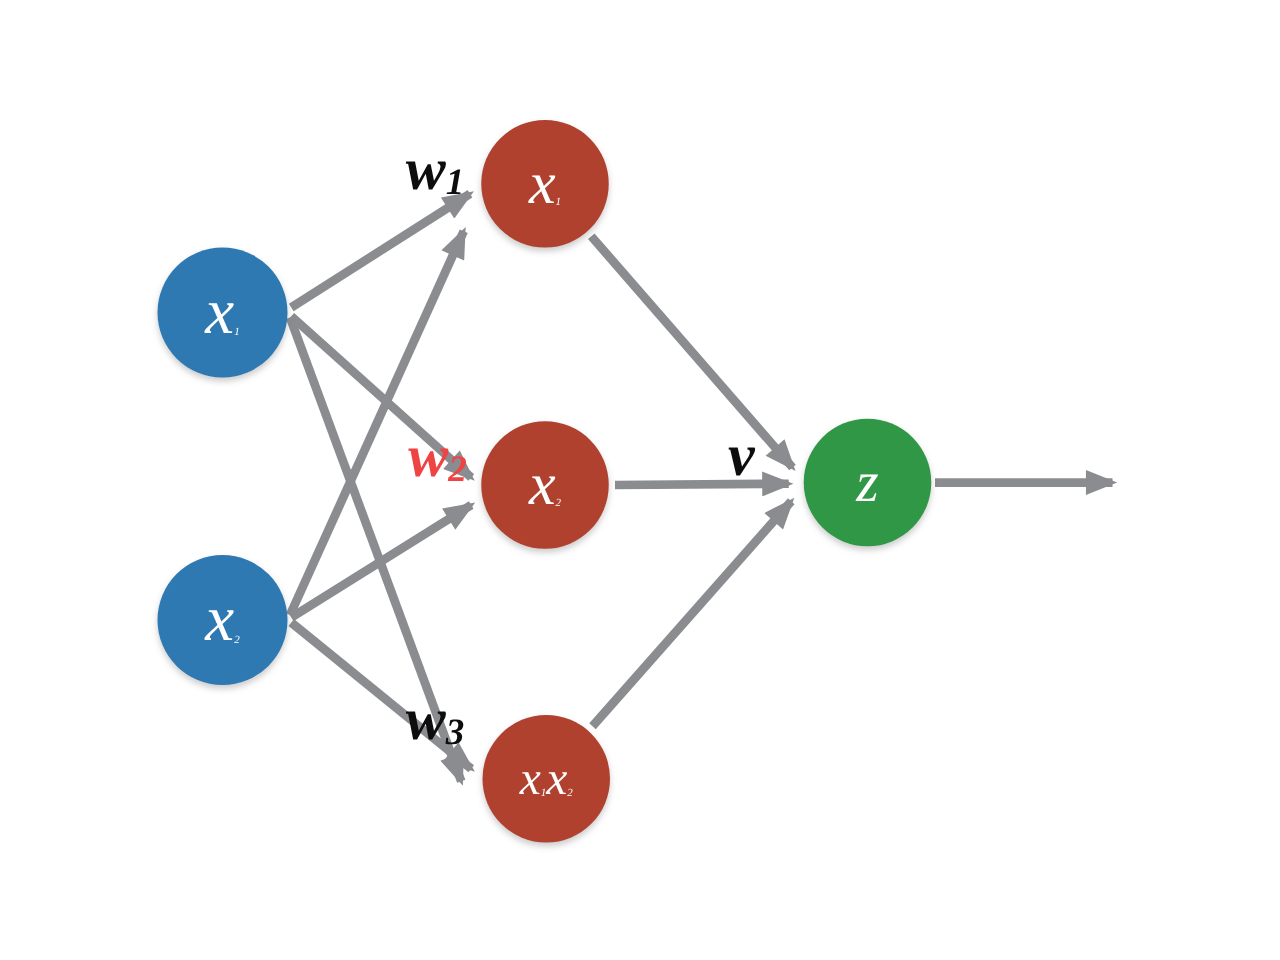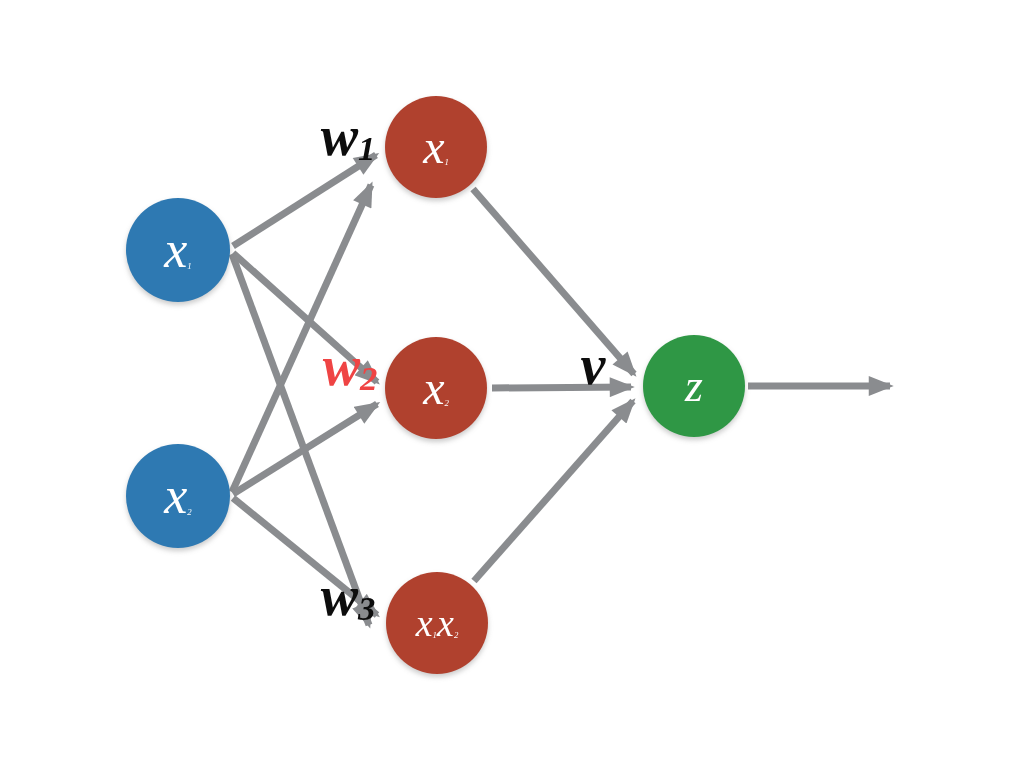--- a/index.html
+++ b/index.html
@@ -15,21 +15,21 @@
        font-size:0.55em;position:relative;top:0.22em;}
   .n-input{width:104px;height:104px;}
   .n-input .base{font-size:52px;}
   .n-hidden{width:102px;height:102px;}
   .n-hidden .base{font-size:48px;}
   .n-combo{width:102px;height:102px;}
   .n-combo .base{font-size:38px;}
   .n-out{width:102px;height:102px;}
   .n-out .base{font-size:46px;}
   .edge-label{position:absolute;transform:translate(-50%,-50%);color:#0d0d0d;
-              font-weight:bold;font-style:italic;font-size:56px;line-height:1;white-space:nowrap;}
+              font-weight:bold;font-style:italic;font-size:48px;line-height:1;white-space:nowrap;}
   .edge-label .sub{font-size:0.62em;top:0.15em;}
 </style>
 </head>
 <body>
 
 <div class="stage">
 
   <svg class="edges" width="1024" height="768" viewBox="0 0 1024 768">
     <defs>
       <marker id="arrow" viewBox="0 0 10 8" refX="8.5" refY="4" markerWidth="26" markerHeight="20" orient="auto" markerUnits="userSpaceOnUse">
@@ -92,21 +92,21 @@
   </div>
 
   <div class="edge-label" style="left: 348px; top: 136px; color: rgb(13, 13, 13);">
     <span class="base">w</span><span class="sub">1</span>
   </div>
 
   <div class="edge-label" style="left: 350px; top: 366px; color: #ef4444;">
     <span class="base">w</span><span class="sub">2</span>
   </div>
 
-  <div class="edge-label" style="left: 348px; top: 596px; color: rgb(13, 13, 13);">
+  <div class="edge-label" style="left: 348px; top: 576px; color: rgb(13, 13, 13);">
     <span class="base">w</span><span class="sub">3</span>
   </div>
 
   <div class="edge-label" style="left: 593px; top: 365px; color: rgb(13, 13, 13);">
     <span class="base">v</span>
   </div>
 
 </div>
 
 </body></html>

